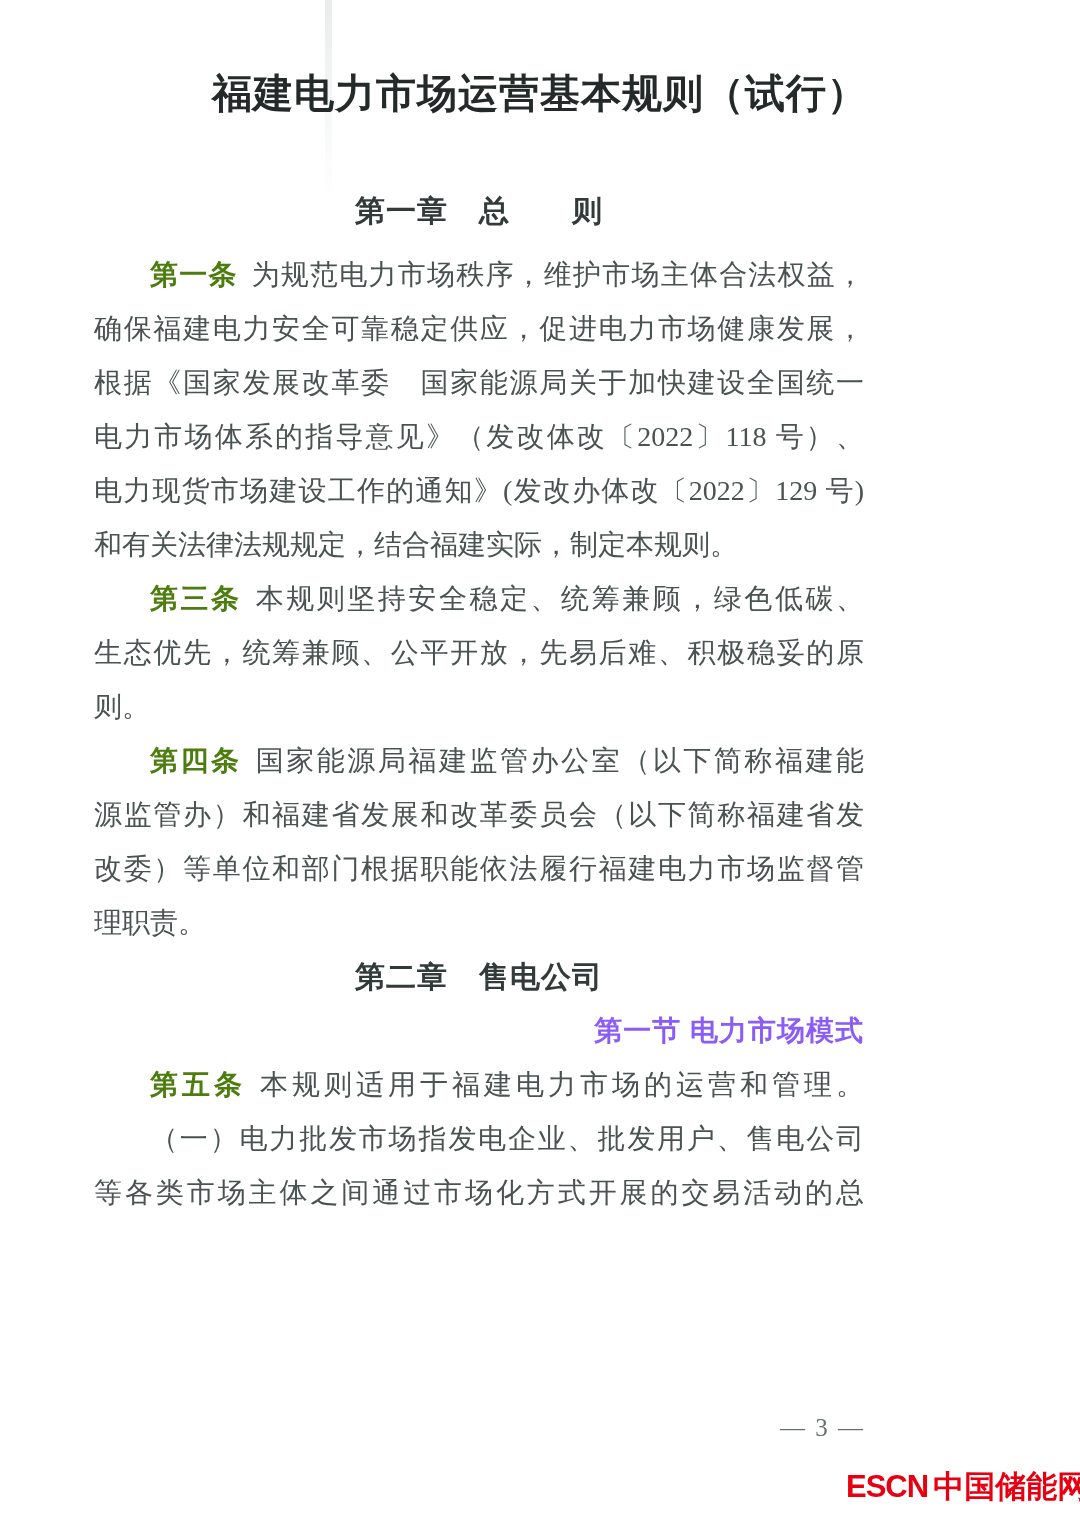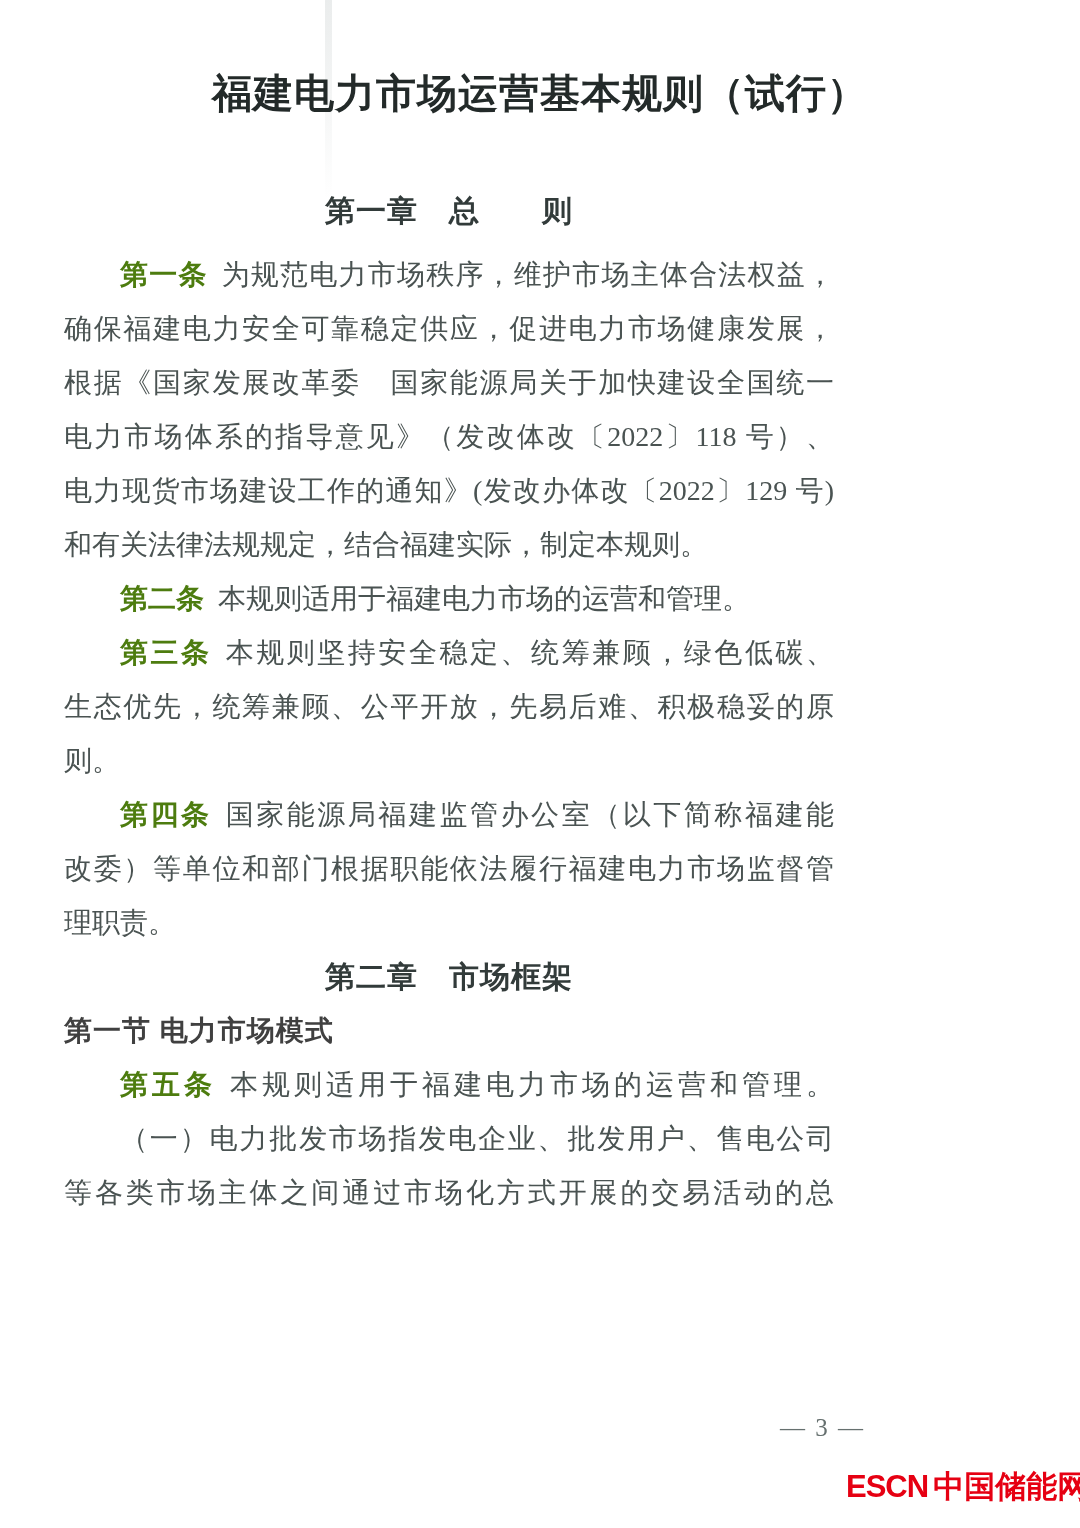--- a/index.html
+++ b/index.html
@@ -39,45 +39,45 @@
     line-height: 52px;
     font-weight: bold;
     letter-spacing: 1px;
     color: #232a29;
     position: relative;
     z-index: 2;
   }
   .doc-body {
     position: relative;
     z-index: 2;
-    margin-left: 64px;
+    margin-left: 94px;
     width: 770px;
   }
   .chapter-heading {
     text-align: center;
     font-family: "Liberation Sans", sans-serif;
     font-weight: bold;
     font-size: 30px;
     line-height: 54px;
     height: 54px;
     color: #323b3a;
     letter-spacing: 1px;
   }
   .chapter-heading.first {
     margin-top: 64px;
     margin-bottom: 10px;
   }
   .section-heading {
-    text-align: left;
+    text-align: right;
     font-family: "Liberation Sans", sans-serif;
     font-weight: bold;
     font-size: 28px;
     line-height: 54px;
     height: 54px;
-    color: #404040;
+    color: #8b5cf6;
     letter-spacing: 1px;
   }
   .body-line {
     font-size: 28px;
     line-height: 54px;
     height: 54px;
     color: #4a5352;
     text-align: justify;
     text-align-last: justify;
     text-justify: inter-character;
@@ -130,28 +130,28 @@
   <h1 class="doc-title">福建电力市场运营基本规则（试行）</h1>
 
   <div class="doc-body" id="doc-body">
       <div class="chapter-heading first">第一章　总　　则</div>
       <div class="body-line indent"><span class="article-num">第一条</span><span>为规范电力市场秩序，维护市场主体合法权益，</span></div>
       <div class="body-line"><span>确保福建电力安全可靠稳定供应，促进电力市场健康发展，</span></div>
       <div class="body-line"><span>根据《国家发展改革委　国家能源局关于加快建设全国统一</span></div>
       <div class="body-line"><span>电力市场体系的指导意见》（发改体改〔2022〕118 号）、</span></div>
       <div class="body-line"><span>电力现货市场建设工作的通知》(发改办体改〔2022〕129 号)</span></div>
       <div class="body-line noj"><span>和有关法律法规规定，结合福建实际，制定本规则。</span></div>
-      <div class="body-line indent noj"><span class="article-num">第二条</span><span>本规则适用于福建电力市场的运营和管理。</span></div>
       <div class="body-line indent"><span class="article-num">第三条</span><span>本规则坚持安全稳定、统筹兼顾，绿色低碳、</span></div>
       <div class="body-line"><span>生态优先，统筹兼顾、公平开放，先易后难、积极稳妥的原</span></div>
       <div class="body-line noj"><span>则。</span></div>
       <div class="body-line indent"><span class="article-num">第四条</span><span>国家能源局福建监管办公室（以下简称福建能</span></div>
+      <div class="body-line"><span>源监管办）和福建省发展和改革委员会（以下简称福建省发</span></div>
       <div class="body-line"><span>改委）等单位和部门根据职能依法履行福建电力市场监督管</span></div>
       <div class="body-line noj"><span>理职责。</span></div>
-      <div class="chapter-heading">第二章　市场框架</div>
+      <div class="chapter-heading">第二章　售电公司</div>
       <div class="section-heading">第一节 电力市场模式</div>
       <div class="body-line indent"><span class="article-num">第五条</span><span>本规则适用于福建电力市场的运营和管理。</span></div>
       <div class="body-line indent"><span>（一）电力批发市场指发电企业、批发用户、售电公司</span></div>
       <div class="body-line"><span>等各类市场主体之间通过市场化方式开展的交易活动的总</span></div>
     </div>
 
   <div class="page-number">— 3 —</div>
 
   <div class="escn-logo" style="color: rgb(230, 0, 18);">
     <span class="latin">ESCN</span><span class="cjk">中国储能网</span>

